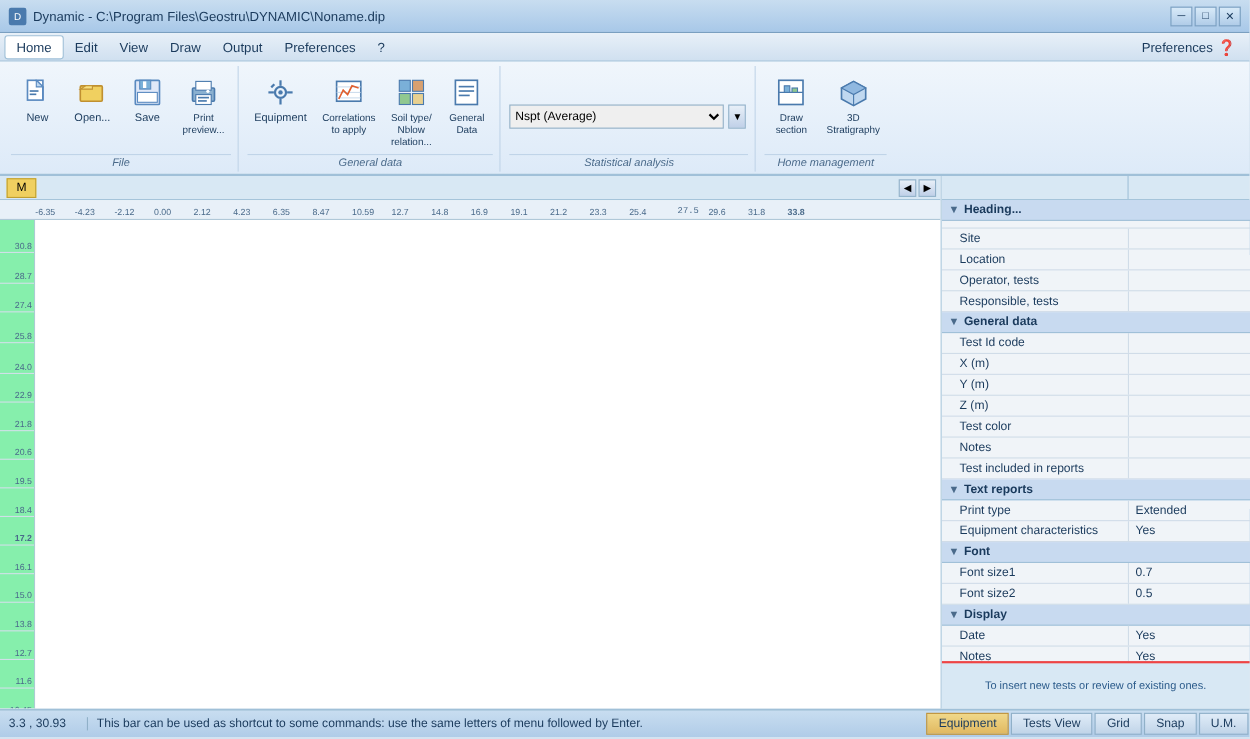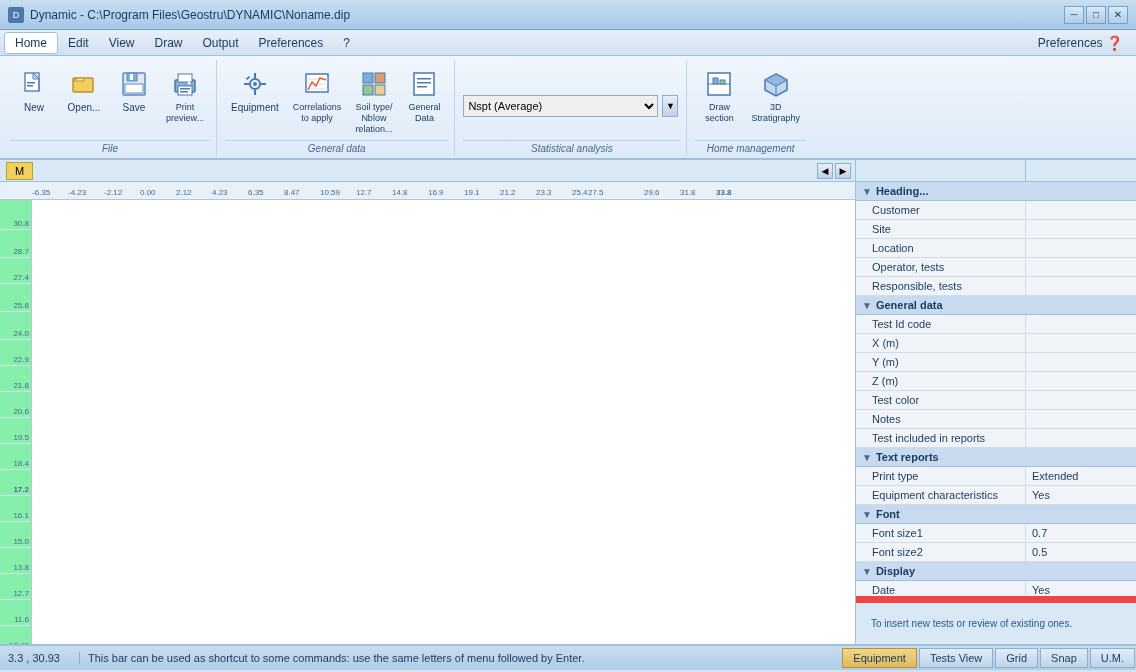--- a/index.html
+++ b/index.html
@@ -45,21 +45,21 @@
     #props-header .col1 { flex: 1; font-size: 11px; font-weight: bold; padding: 3px 6px; color: #1a3a5c; border-right: 1px solid #a0c0d8; }
     #props-header .col2 { width: 110px; font-size: 11px; font-weight: bold; padding: 3px 6px; color: #1a3a5c; }
     #props-table { flex: 1; overflow-y: auto; font-size: 11px; }
     
     .prop-section-header { background: #c8daf0; padding: 3px 6px; display: flex; align-items: center; gap: 4px; cursor: pointer; border-bottom: 1px solid #a0c0d8; font-weight: bold; color: #1a3a5c; }
     .prop-section-header .collapse-icon { font-size: 10px; color: #4a6a8a; }
     .prop-row { display: flex; border-bottom: 1px solid #d0dce8; }
     .prop-name { flex: 1; padding: 3px 6px 3px 16px; color: #1a3a5c; border-right: 1px solid #d0dce8; }
     .prop-value { width: 110px; padding: 3px 6px; color: #1a3a5c; }
     
-    #props-footer { background: #d8e8f4; padding: 15px; font-size: 10px; color: #2a5a8a; border-top: 7px solid #ef4444; min-height: 30px; }
+    #props-footer { background: #d8e8f4; padding: 15px; font-size: 10px; color: #2a5a8a; border-top: 2px solid #ef4444; min-height: 30px; text-align: center; }
 
     
     #statusbar { background: linear-gradient(to bottom, #c8ddf0, #b0cce8); height: 26px; display: flex; align-items: center; border-top: 2px solid #a0c0d8; }
     #statusbar .coord { padding: 0 8px; font-size: 11px; color: #1a3a5c; border-right: 1px solid #90b0c8; min-width: 80px; }
     #statusbar .message { flex: 1; padding: 0 8px; font-size: 11px; color: #1a3a5c; }
     .status-btn { padding: 2px 10px; font-size: 11px; background: linear-gradient(to bottom, #e0ecf8, #c0d4e8); border: 1px solid #90b0c8; cursor: pointer; color: #1a3a5c; height: 20px; margin: 2px 1px; }
     .status-btn.active { background: linear-gradient(to bottom, #f0d88a, #e0b860); border-color: #c09030; }
 
     .canvas-yellow-tab { background: #f0d060; border: 1px solid #c0a030; padding: 2px 8px; font-size: 11px; margin: 2px; display: inline-block; }
   </style>
@@ -264,21 +264,21 @@
         <span style="position:absolute;left:216px;bottom:2px;">6.35</span>
         <span style="position:absolute;left:252px;bottom:2px;">8.47</span>
         <span style="position:absolute;left:288px;bottom:2px;">10.59</span>
         <span style="position:absolute;left:324px;bottom:2px;">12.7</span>
         <span style="position:absolute;left:360px;bottom:2px;">14.8</span>
         <span style="position:absolute;left:396px;bottom:2px;">16.9</span>
         <span style="position:absolute;left:432px;bottom:2px;">19.1</span>
         <span style="position:absolute;left:468px;bottom:2px;">21.2</span>
         <span style="position:absolute;left:504px;bottom:2px;">23.3</span>
         <span style="position:absolute;left:540px;bottom:2px;">25.4</span>
-        <span style="position:absolute;left:556px;bottom:2px;">27.5</span>
+        <span style="position:absolute;left:584px;bottom:2px;font-family:Liberation Mono, monospace;">27.5</span>
         <span style="position:absolute;left:612px;bottom:2px;">29.6</span>
         <span style="position:absolute;left:648px;bottom:2px;">31.8</span>
         <span style="position:absolute;left:684px;bottom:2px;font-weight:bold;">33.8</span>
       </div>
     </div>
 
     <div style="display:flex; height:calc(100% - 40px);">
 
       <div style="width:32px;background:#86efac;border-right:1px solid #b0c8d8;font-size:8px;color:#4a6a8a;overflow:hidden;">
         <div style="height:30px;border-bottom:1px solid #d0e0e8;display:flex;align-items:flex-end;justify-content:flex-end;padding:0 2px 1px;">30.8</div>
@@ -309,21 +309,20 @@
       <div class="col1"></div>
       <div class="col2"></div>
     </div>
     <div id="props-table">
 
       <div class="prop-section-header">
         <span class="collapse-icon">▼</span>
         <span>Heading...</span>
       </div>
       <div class="prop-row">
-        <div class="prop-name">Customer</div>
         <div class="prop-value"></div>
       </div>
       <div class="prop-row">
         <div class="prop-name">Site</div>
         <div class="prop-value"></div>
       </div>
       <div class="prop-row">
         <div class="prop-name">Location</div>
         <div class="prop-value"></div>
       </div>

